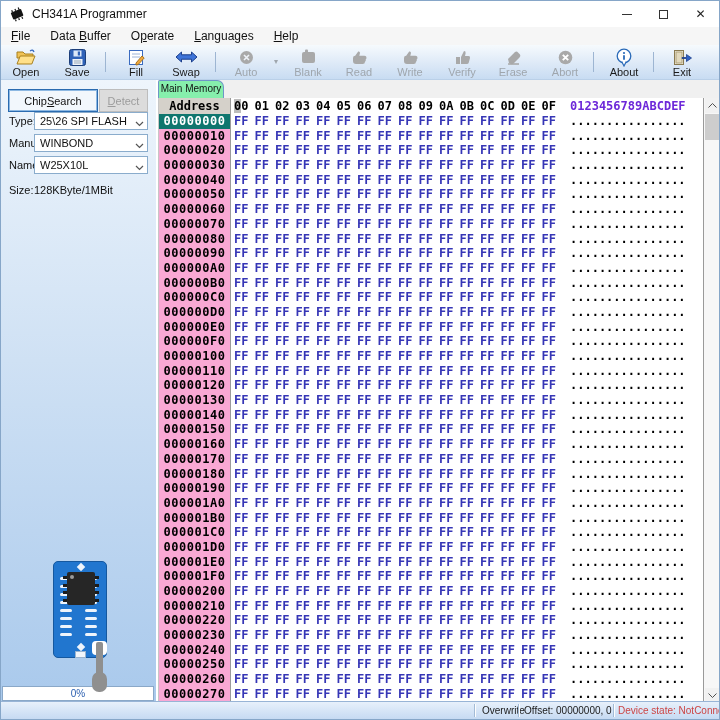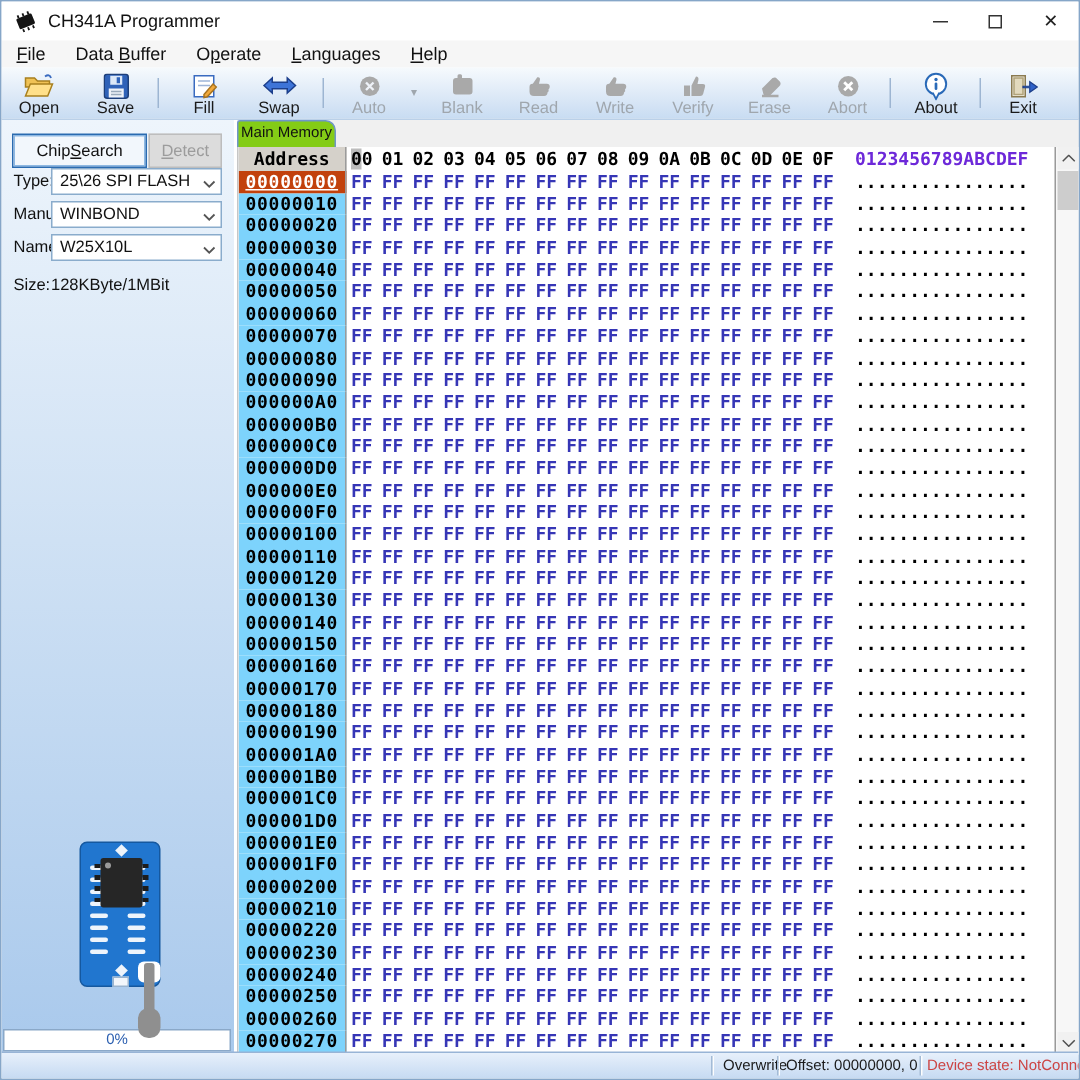--- a/index.html
+++ b/index.html
@@ -72,43 +72,43 @@
   .lever-bar { position:absolute; left:95px; top:562px; width:7px; height:33px; background:#8f8f8f;
                border-radius:2px; z-index:3; }
   .lever-knob { position:absolute; left:91px; top:592px; width:15px; height:20px; background:#8f8f8f;
                 border-radius:7px; z-index:3; }
   .progress { position:absolute; left:1px; top:606px; width:152px; height:15px; background:#fff;
               border:1px solid #8aa8c8; font-size:10px; color:#2b5fb0; text-align:center;
               line-height:13px; }
 
   
   .tab-strip { position:absolute; left:157px; top:79px; width:562px; height:18px; background:#f0f0f0; }
-  .tab { position:absolute; left:0; top:0; width:66px; height:18px; background:#84cc16;
+  .tab { position:absolute; left:0; top:0; width:66px; height:18px; background:#86efac;
          border:1px solid #6f96c8; border-bottom:none; border-radius:2px 7px 0 0;
          font-size:10px; text-align:center; line-height:16px; color:#111; }
   .tab-page { position:absolute; left:157px; top:97px; width:545px; height:605px; background:#fff;
               border-left:1px solid #c6c6c6; overflow:hidden; }
   .mono { font-family:"DejaVu Sans Mono",monospace; font-weight:bold; font-size:12px; }
 
   .hex-header { position:absolute; left:0; top:0; width:100%; height:16px; display:flex;
                 line-height:16px; }
   .addr-w { width:72px; flex:0 0 72px; }
   .addr-hdr { background:#d5d1ca; color:#000; text-align:center; border-right:1px solid #9b9b9b; }
   .bytes { width:331px; flex:0 0 331px; padding-left:3px; white-space:nowrap; }
   .byte { display:inline-block; width:20.5px; color:#3636b6; }
   .byte.hdr { color:#000; }
   .hdr-cursor { background:#bcbcbc; }
   .ascii { margin-left:8px; color:#000; white-space:nowrap; }
   .ascii.hdr-ascii { color:#6d28d9; }
 
   .hex-rows { position:absolute; left:0; top:16px; width:100%; height:588px; overflow:hidden; }
   .hex-row { display:flex; height:14.7px; line-height:14.7px; }
-  .addr-cell { background:#7dd3fc; color:#000; text-align:center; letter-spacing:0.5px;
+  .addr-cell { background:#f9a8d4; color:#000; text-align:center; letter-spacing:0.5px;
                border-right:1px solid #9b9b9b; }
-  .addr-cell.selected { background:#c2410c; color:#fff;text-decoration:underline; }
+  .addr-cell.selected { background:#0f766e; color:#fff; }
 
   
   .scrollbar { position:absolute; left:702px; top:97px; width:17px; height:605px; background:#f7f7f7;
                border-left:1px solid #9a9a9a; }
   .sb-btn { position:absolute; left:1px; width:15px; height:15px; display:flex; align-items:center;
             justify-content:center; background:#f1f1f1; }
   .sb-up { top:0; } .sb-down { bottom:0; }
   .sb-thumb { position:absolute; left:1px; top:16px; width:15px; height:26px; background:#cdcdcd; }
 
   

